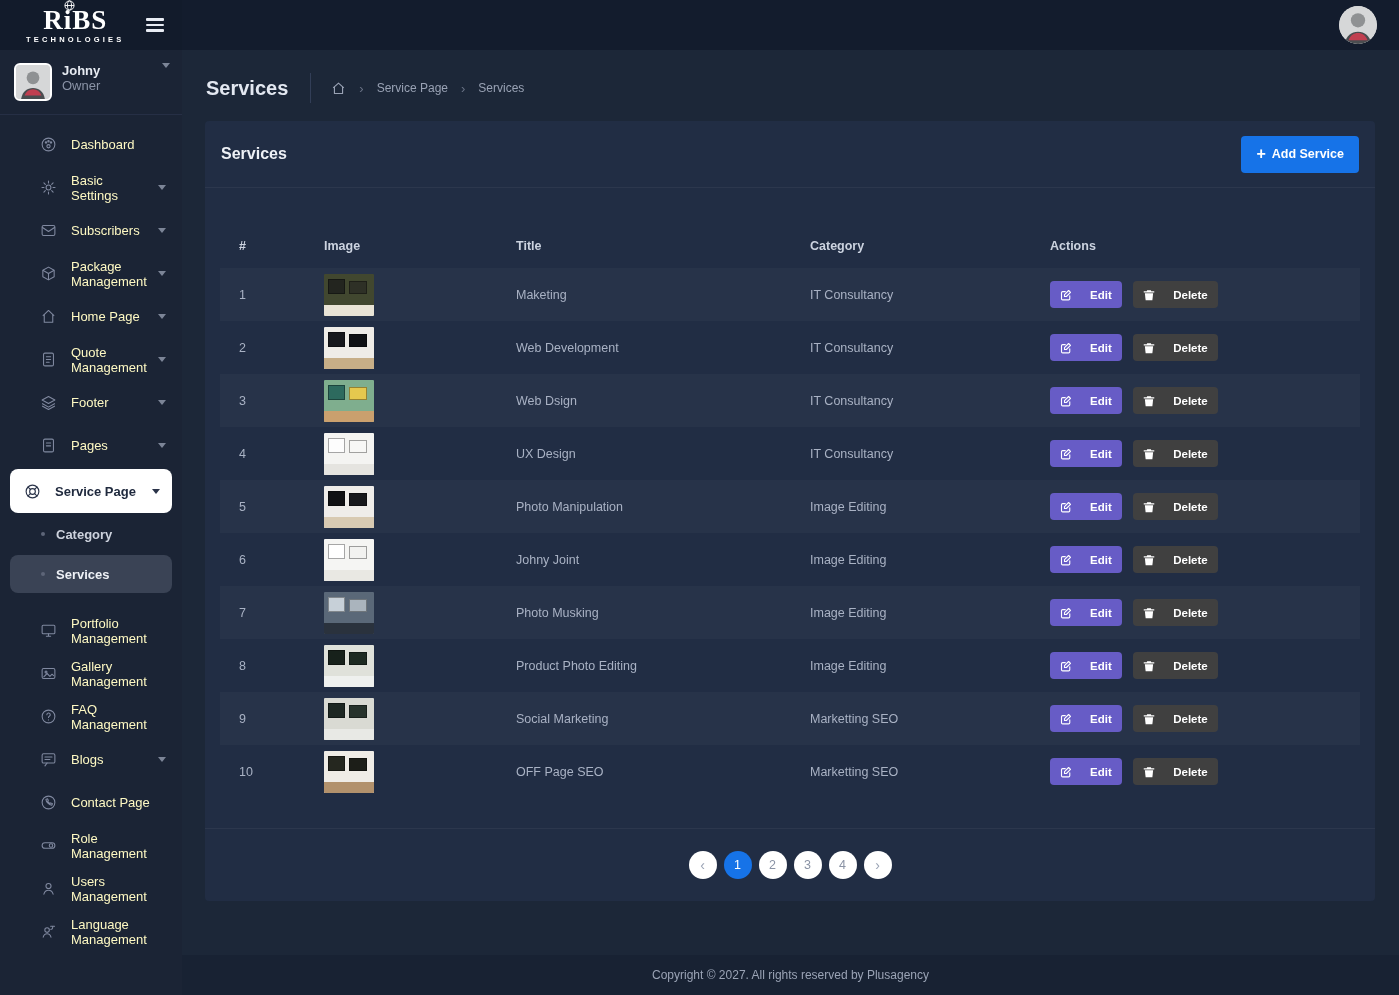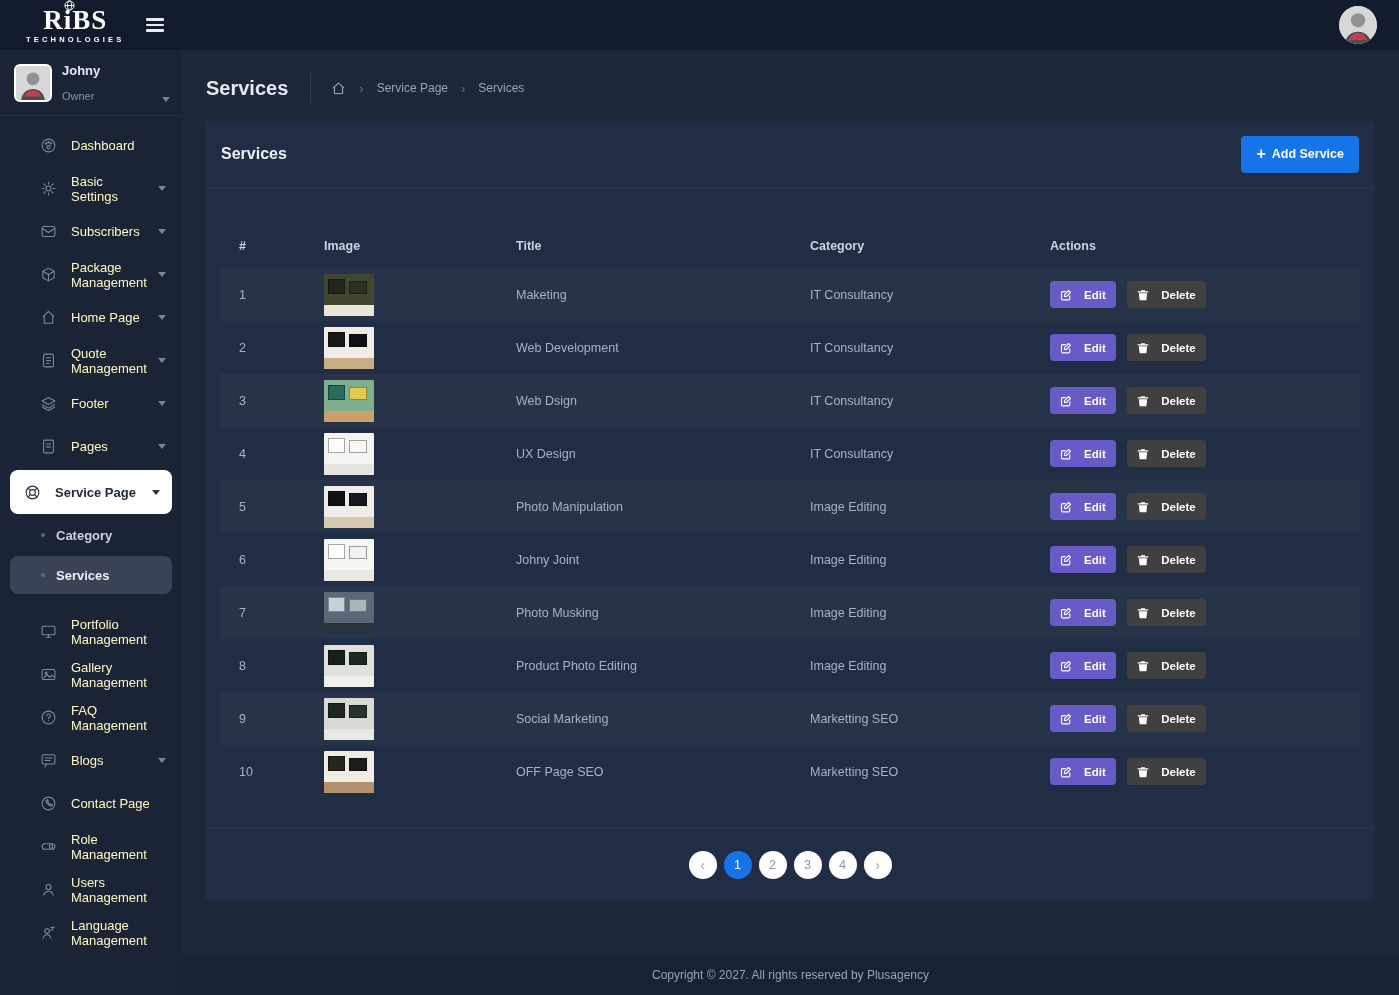--- a/index.html
+++ b/index.html
@@ -38,30 +38,30 @@
     width:38px; height:38px; border-radius:50%; overflow:hidden; flex:0 0 auto;
     background:#d6d7d8;
   }
 
   
   .sidebar {
     position:absolute; top:50px; left:0; width:182px; height:945px;
     background:#1b2435; z-index:20; overflow:hidden;
   }
   .side-user {
-    display:flex; align-items:flex-end; padding:13px 12px 13px 14px;
+    display:flex; align-items:flex-start; padding:13px 12px 13px 14px;
     border-bottom:1px solid #262f45;
   }
   .side-user .avatar-sq {
     width:38px; height:38px; border-radius:6px; overflow:hidden;
     border:2px solid #fff; background:#d6d7d8; flex:0 0 auto;
   }
   .side-user-info { margin-left:10px; flex:1; }
   .side-user-name { font-size:13px; color:#e7ebf2; font-weight:700; }
-  .side-user-role { font-size:11px; color:#8a93a6; margin-top:12px; }
+  .side-user-role { font-size:13px; color:#8a93a6; margin-top:0; }
   .caret { width:0; height:0; border-left:4px solid transparent; border-right:4px solid transparent; border-top:5px solid #7c8597; }
   .menu { padding-top:8px; }
   .menu-item {
     height:43px; display:flex; align-items:center;
     padding:0 16px 0 40px; color:#fef9c3; font-size:13px; cursor:pointer;
   }
   .menu-item .mi-icon { width:18px; height:18px; margin-right:13px; display:flex; align-items:center; color:#8089a0; }
   .menu-item .mi-label { flex:1; }
   .menu-item .caret { margin-left:8px; }
   .menu-item.active-pill {
@@ -120,21 +120,21 @@
     width:50px; height:42px; position:relative; overflow:hidden;
     border-radius:1px; background:#888;
   }
   .thumb .scr { position:absolute; border:1px solid rgba(0,0,0,0.35); }
   .thumb .s1 { left:4px; top:5px; width:17px; height:15px; }
   .thumb .s2 { left:25px; top:7px; width:18px; height:13px; }
   .thumb .desk { position:absolute; left:0; right:0; bottom:0; height:11px; }
   .btn-edit, .btn-del {
     border:none; color:#fff; font-family:inherit; font-size:11.5px; font-weight:700;
     height:27px; padding:0 10px; border-radius:4px; display:inline-flex;
-    align-items:center; gap:12px; cursor:pointer; vertical-align:middle;
+    align-items:center; gap:18px; cursor:pointer; vertical-align:middle;
   }
   .btn-edit { background:#675cc6; margin-right:8px; }
   .btn-del  { background:#404040; }
 
   .card-footer-line {
     position:absolute; left:0; right:0; bottom:72px;
     border-top:1px solid rgba(255,255,255,0.05);
   }
   .pagination {
     position:absolute; left:0; right:0; bottom:22px;

